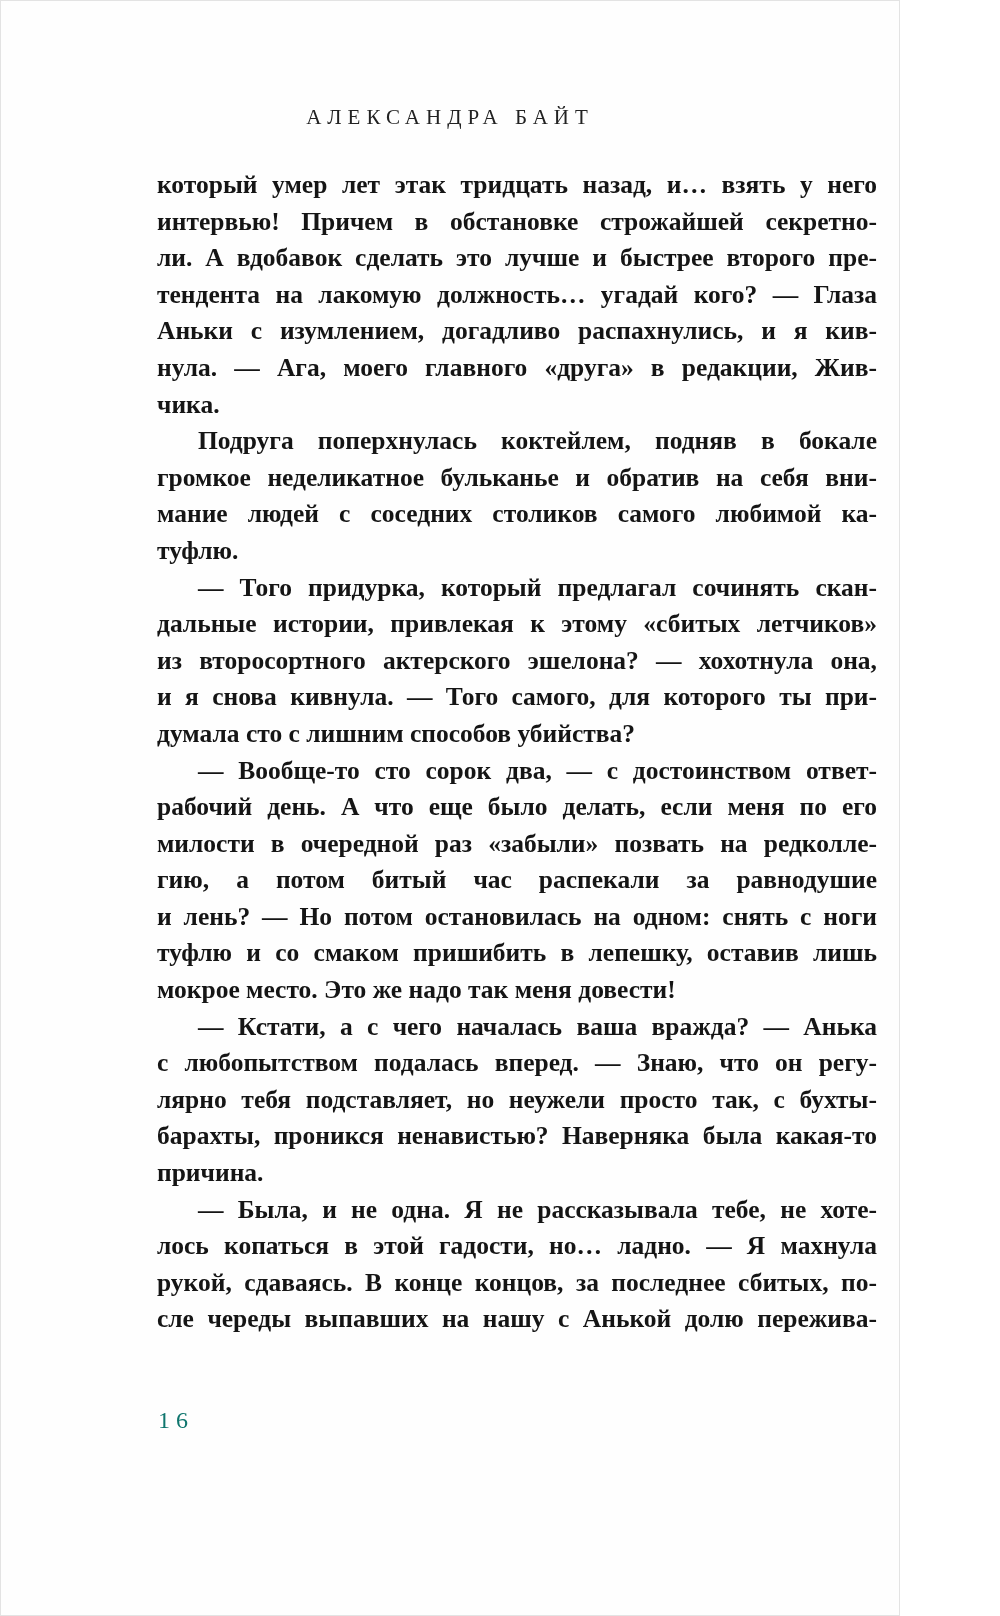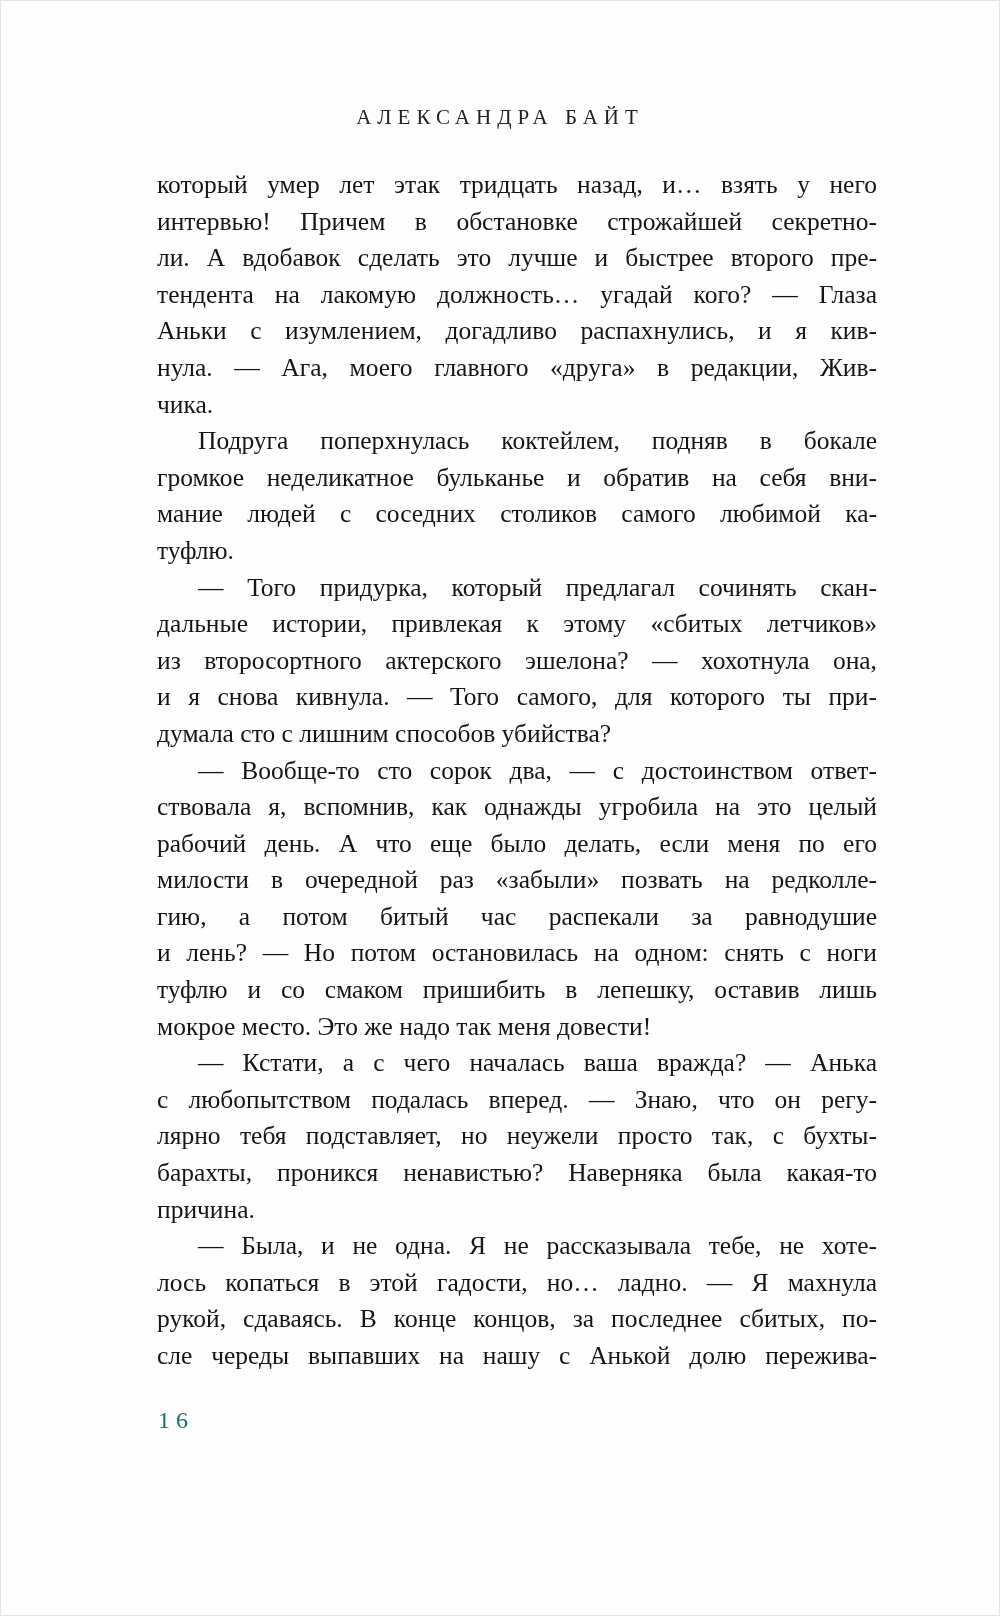--- a/index.html
+++ b/index.html
@@ -2,21 +2,21 @@
 <html><head>
 <meta charset="utf-8">
 <style>
   html, body {
     margin: 0;
     padding: 0;
     background: #ffffff;
   }
   .page {
     position: relative;
-    width: 1000px;
+    width: 900px;
     height: 1616px;
     background: #fefefe;
     box-sizing: border-box;
     border: 1px solid #e3e3e3;
     font-family: "Liberation Serif", "DejaVu Serif", serif;
     color: #1b1b1b;
     overflow: hidden;
   }
   .running-header {
     position: absolute;
@@ -39,20 +39,21 @@
   }
   .para {
     margin: 0;
     padding: 0;
   }
   .line {
     text-align: justify;
     text-align-last: justify;
     white-space: normal;
     hyphens: none;
+    font-weight: bold;
   }
   .line.lastline {
     text-align-last: left;
   }
   .line.indent {
     text-indent: 41px;
   }
   .page-number {
     position: absolute;
     left: 157px;
@@ -86,21 +87,20 @@
       </div>
       <div class="para">
         <div class="line indent">— Того придурка, который предлагал сочинять скан-</div>
         <div class="line">дальные истории, привлекая к этому «сбитых летчиков»</div>
         <div class="line">из второсортного актерского эшелона? — хохотнула она,</div>
         <div class="line">и я снова кивнула. — Того самого, для которого ты при-</div>
         <div class="line lastline">думала сто с лишним способов убийства?</div>
       </div>
       <div class="para">
         <div class="line indent">— Вообще-то сто сорок два, — с достоинством ответ-</div>
-        <div class="line">ствовала я, вспомнив, как однажды угробила на это целый</div>
         <div class="line">рабочий день. А что еще было делать, если меня по его</div>
         <div class="line">милости в очередной раз «забыли» позвать на редколле-</div>
         <div class="line">гию, а потом битый час распекали за равнодушие</div>
         <div class="line">и лень? — Но потом остановилась на одном: снять с ноги</div>
         <div class="line">туфлю и со смаком пришибить в лепешку, оставив лишь</div>
         <div class="line lastline">мокрое место. Это же надо так меня довести!</div>
       </div>
       <div class="para">
         <div class="line indent">— Кстати, а с чего началась ваша вражда? — Анька</div>
         <div class="line">с любопытством подалась вперед. — Знаю, что он регу-</div>

